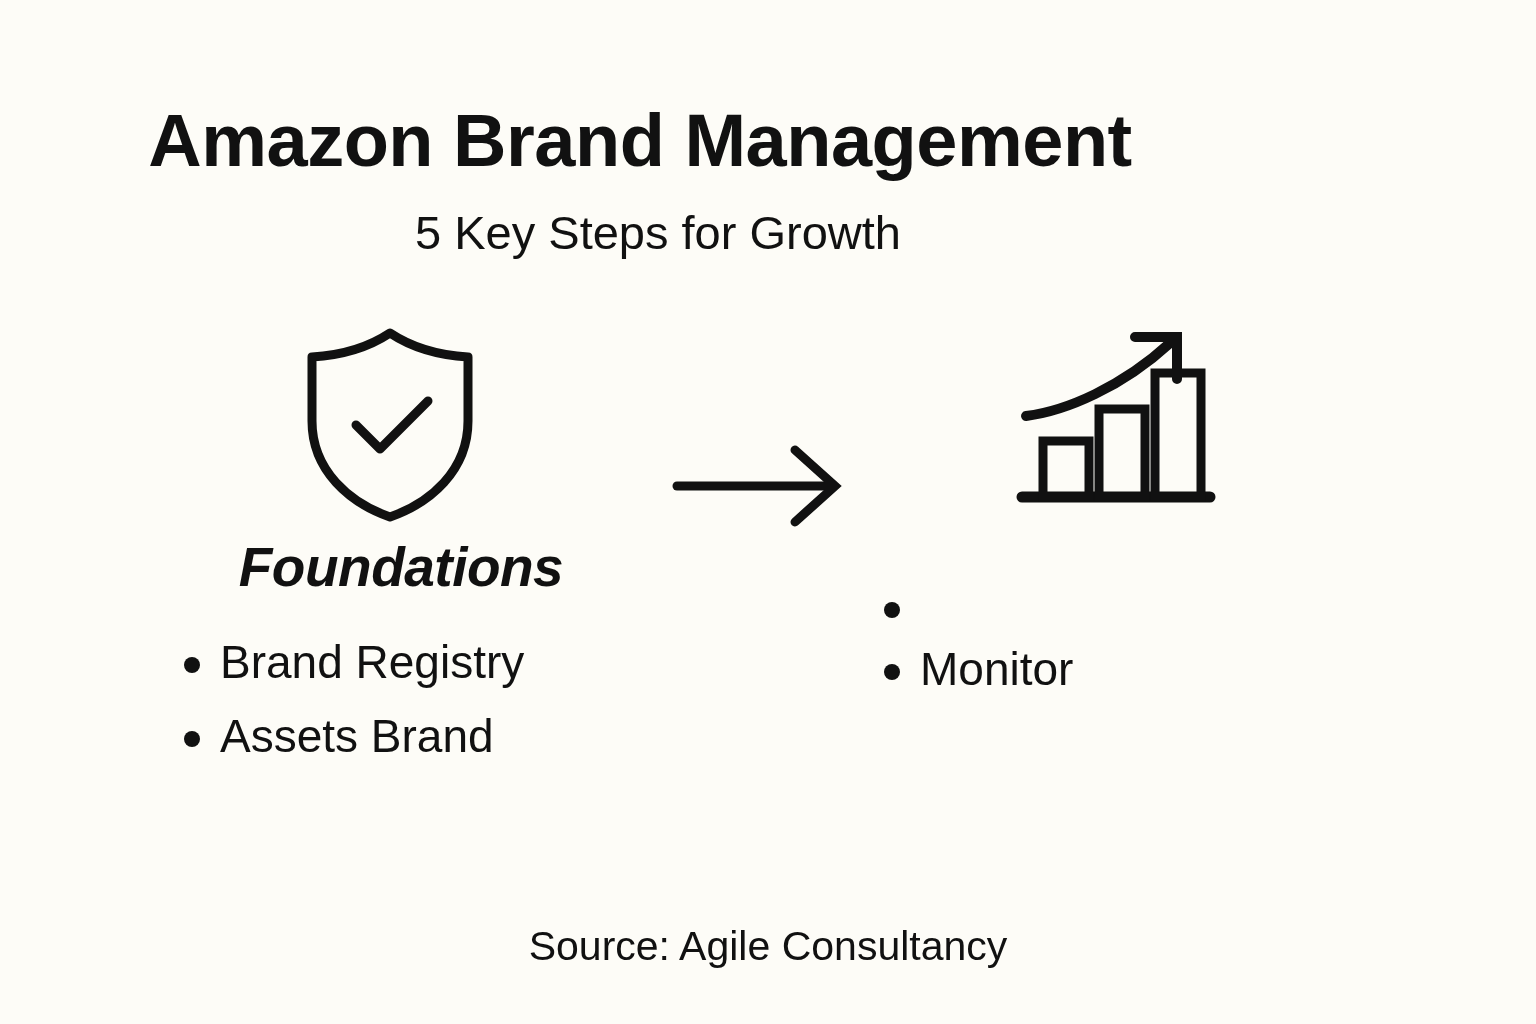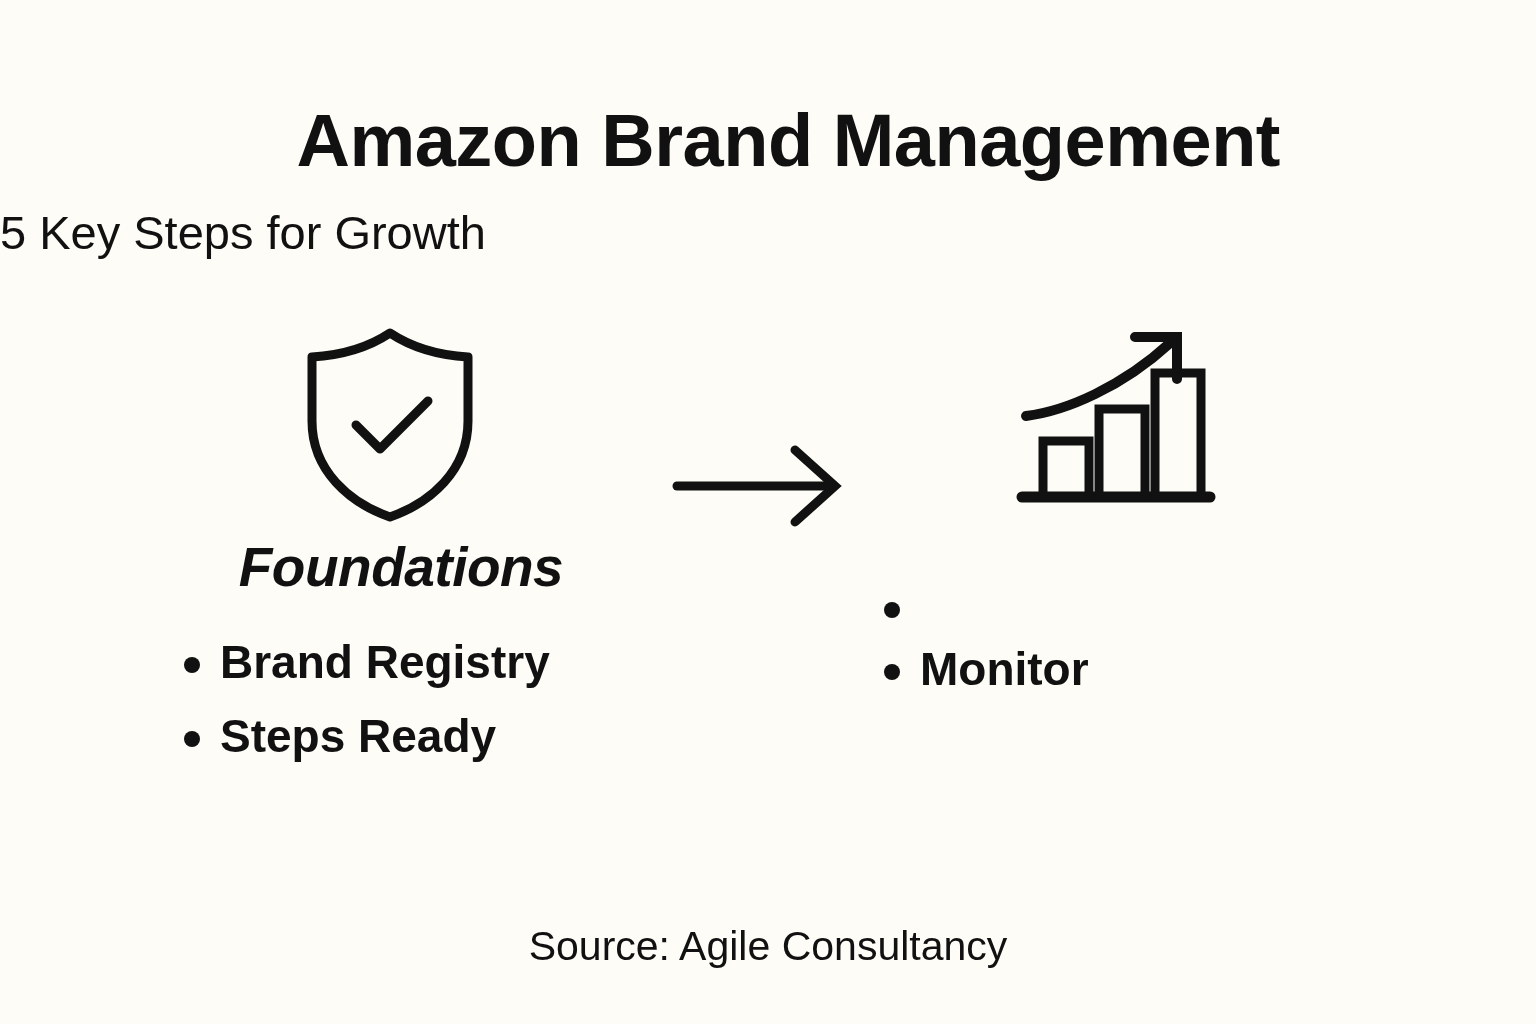--- a/index.html
+++ b/index.html
@@ -21,33 +21,33 @@
     width: 1536px;
     height: 1024px;
   }
 
   
   .title {
     position: absolute;
     left: 0;
     top: 104px;
     width: 1280px;
-    text-align: right;
+    text-align: center;
     font-size: 74px;
     font-weight: 700;
     letter-spacing: -0.5px;
     line-height: 1.0;
     white-space: nowrap;
   }
   .subtitle {
     position: absolute;
     left: 0;
     top: 209px;
     width: 1316px;
-    text-align: left;
+    text-align: center;
     font-size: 47px;
     font-weight: 400;
     line-height: 1.0;
     white-space: nowrap;
   }
 
   
   .icon-shield {
     position: absolute;
     left: 300px;
@@ -124,21 +124,20 @@
     height: 16px;
     border-radius: 50%;
     background: #111111;
     margin-top: 18px;
     margin-right: 20px;
     margin-left: 64px;
   }
   .col-right .bullet-dot { margin-left: 34px; }
   .bullet-text {
     flex: 0 1 auto;
-    font-weight: bold;
   }
 
   
   .source {
     position: absolute;
     left: 0;
     top: 886px;
     width: 1536px;
     text-align: center;
     font-size: 41px;
@@ -191,21 +190,21 @@
 
   <div class="col col-left">
     <div class="col-heading">Foundations</div>
     <ul class="bullet-list">
       <li class="bullet-item">
         <span class="bullet-dot"></span>
         <span class="bullet-text">Brand Registry</span>
       </li>
       <li class="bullet-item">
         <span class="bullet-dot"></span>
-        <span class="bullet-text">Steps Ready</span>
+        <span class="bullet-text">Assets Brand</span>
       </li>
     </ul>
   </div>
 
   <div class="col col-right">
     <ul class="bullet-list">
       <li class="bullet-item">
         <span class="bullet-dot"></span>
       </li>
       <li class="bullet-item">

